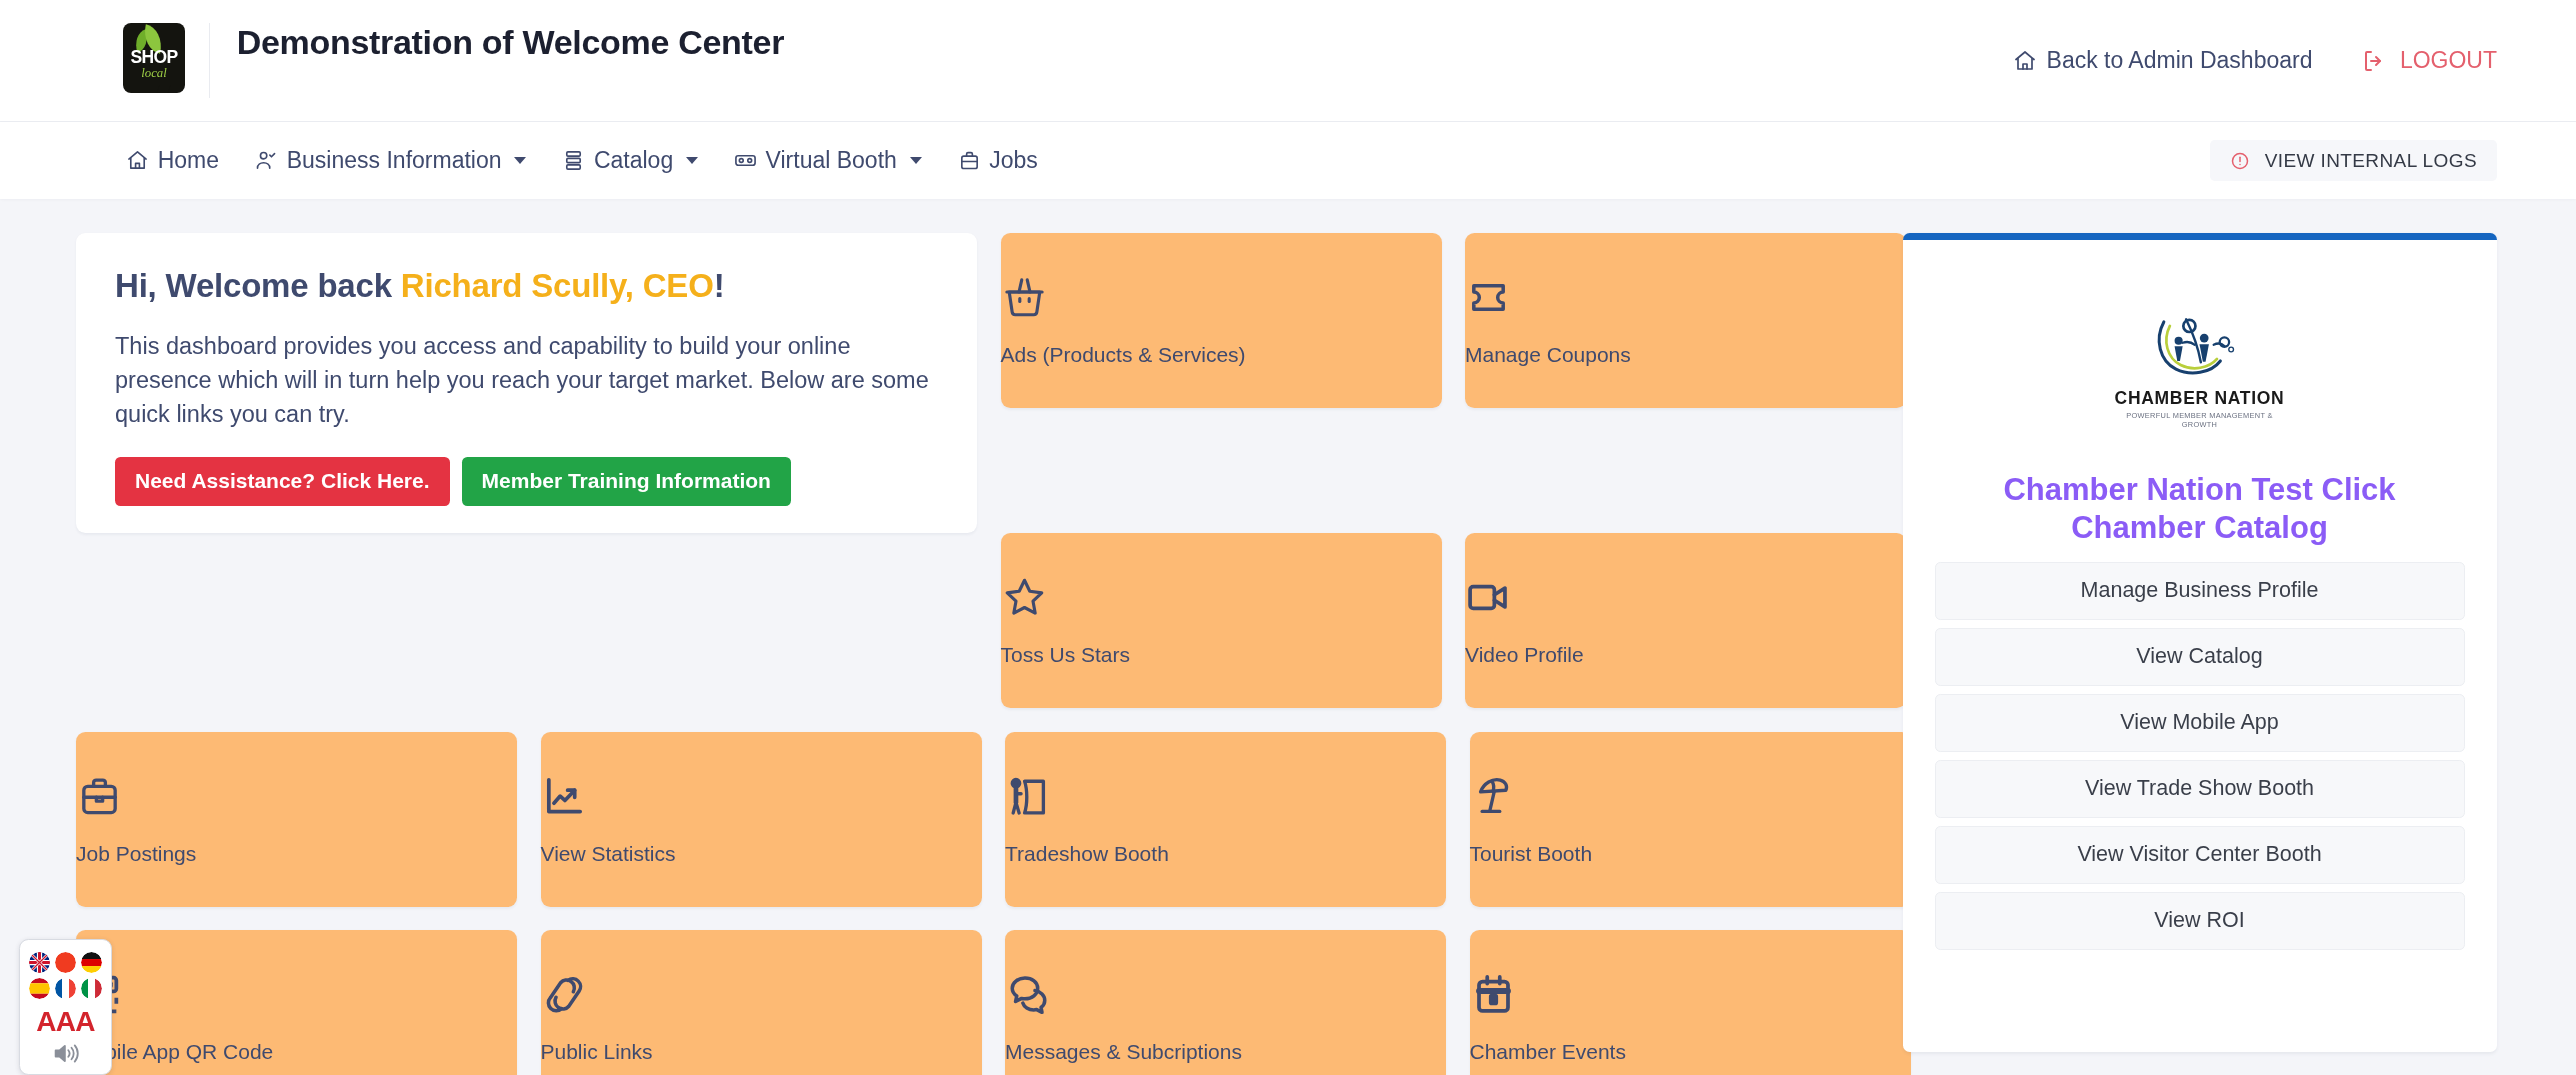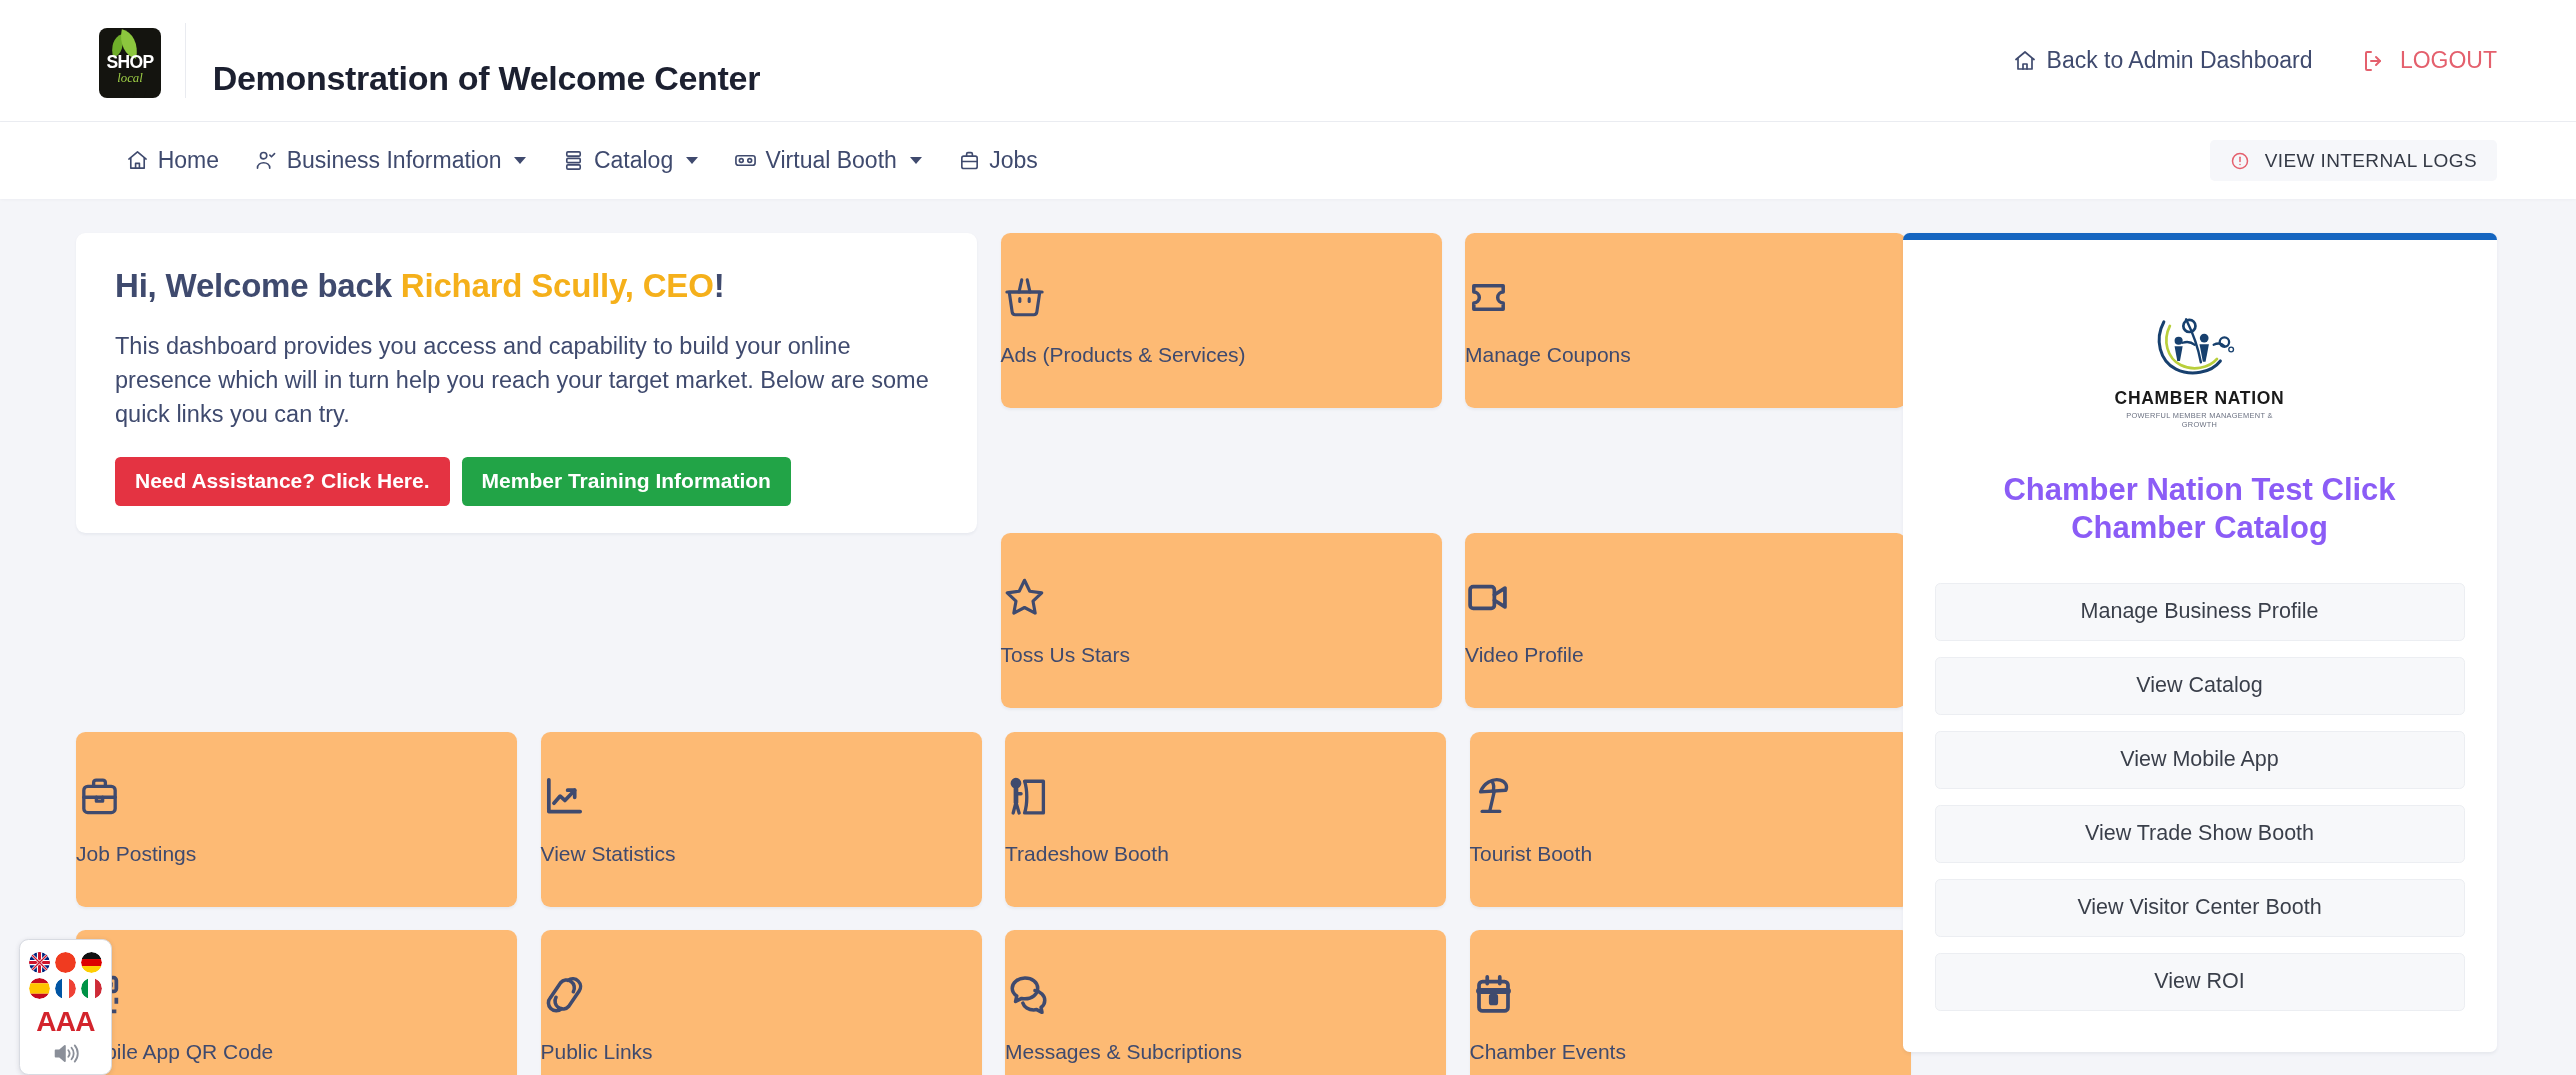--- a/index.html
+++ b/index.html
@@ -16,22 +16,23 @@
   .top-header {
     height: 122px;
     background: #ffffff;
     display: flex;
     align-items: center;
     padding: 0 79px 0 99px;
     border-bottom: 0.7px solid #eceef3;
   }
   .brand-block {
     display: flex;
-    align-items: flex-end;
+    align-items: flex-start;
     flex: 0 0 auto;
+    margin-left: 24px;
   }
   .logo-mark {
     width: 62px;
     height: 70px;
     border-radius: 8px;
     background: #14140f;
     position: relative;
     overflow: hidden;
     flex: 0 0 auto;
   }
@@ -266,21 +267,21 @@
     margin-top: 2px;
   }
   .side-title {
     margin-top: 42px;
     font-size: 31px;
     font-weight: 700;
     color: #8b5cf6;
     text-align: center;
     line-height: 1.22;
   }
-  .side-btns { margin-top: 36px; display: flex; flex-direction: column; gap: 16px; text-align: right; }
+  .side-btns { margin-top: 15px; display: flex; flex-direction: column; gap: 8px; text-align: right; }
   .side-btn {
     background: #f7f8fa;
     border: 0.7px solid #eceef2;
     border-radius: 5.4px;
     height: 58px;
     display: flex;
     align-items: center;
     justify-content: center;
     font-size: 21.5px;
     color: #3a3f4a;

